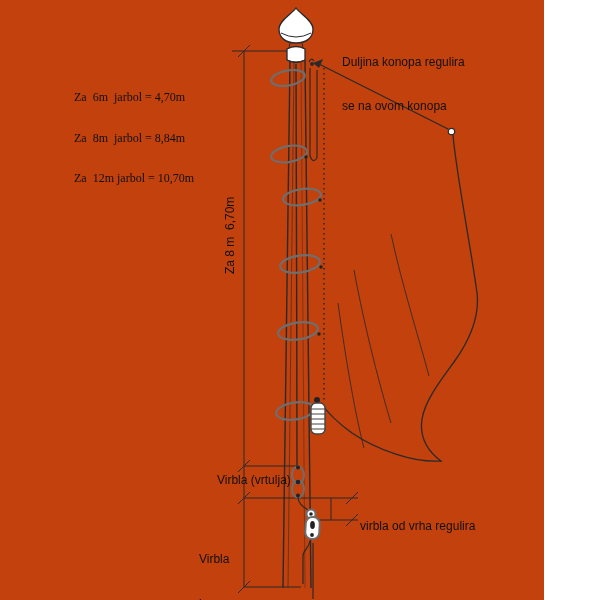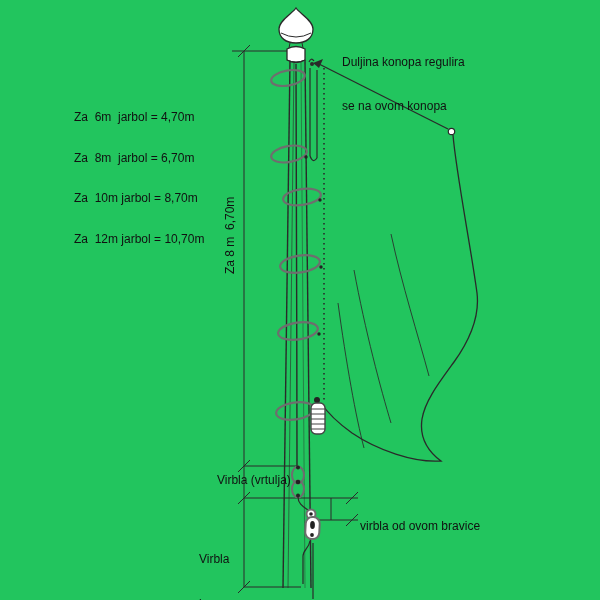--- a/index.html
+++ b/index.html
@@ -1,17 +1,17 @@
 <!DOCTYPE html>
 <html><head>
 <meta charset="utf-8">
 <style>
   html,body{margin:0;padding:0;}
   body{background:#ffffff;font-family:"Liberation Sans",sans-serif;}
-  .stage{position:relative;width:600px;height:600px;background:#22c55e;overflow:hidden;}
+  .stage{position:relative;width:544px;height:600px;background:#c2410c;overflow:hidden;}
   .stage svg{position:absolute;left:0;top:0;}
   .lbl{position:absolute;color:#111;font-size:12px;line-height:13.5px;white-space:pre;}
   .note{line-height:14.5px;}
   .dim-note{line-height:15.5px;}
   .rem{line-height:15px;}
   .vdim{transform:rotate(-90deg);transform-origin:0 0;}
 </style>
 </head>
 <body>
 
@@ -124,33 +124,32 @@
       <path d="M310,541 C309,548 303,550 303,556 L303,584"></path>
       <path d="M313,543 L313,599"></path>
     </g>
   </svg>
 
   <div class="lbl note" style="left:342px;top:26px;">
     <div>Duljina konopa regulira</div>
     <div>se na ovom konopa</div>
   </div>
 
-  <div class="lbl" style="left:74px;top:84px;">
+  <div class="lbl" style="left:74px;top:64px;font-family:Liberation Serif, serif;">
     <div>Za  6m  jarbol = 4,70m</div>
-    <div>Za  8m  jarbol = 6,70m</div>
-    <div>Za  10m jarbol = 8,70m</div>
+    <div>Za  8m  jarbol = 8,84m</div>
     <div>Za  12m jarbol = 10,70m</div>
   </div>
 
   <div class="lbl vdim" style="left:224px;top:274px;">Za 8 m  6,70m</div>
 
   <div class="lbl" style="left:217px;top:474px;">Virbla (vrtulja)</div>
 
   <div class="lbl rem" style="left:199px;top:522px;">
     <div>Virbla</div>
     <div>konopa</div>
   </div>
 
   <div class="lbl dim-note" style="left:360px;top:488px;">
-    <div>virbla od ovom bravice</div>
+    <div>virbla od vrha regulira</div>
   </div>
 
 </div>
 
 </body></html>

